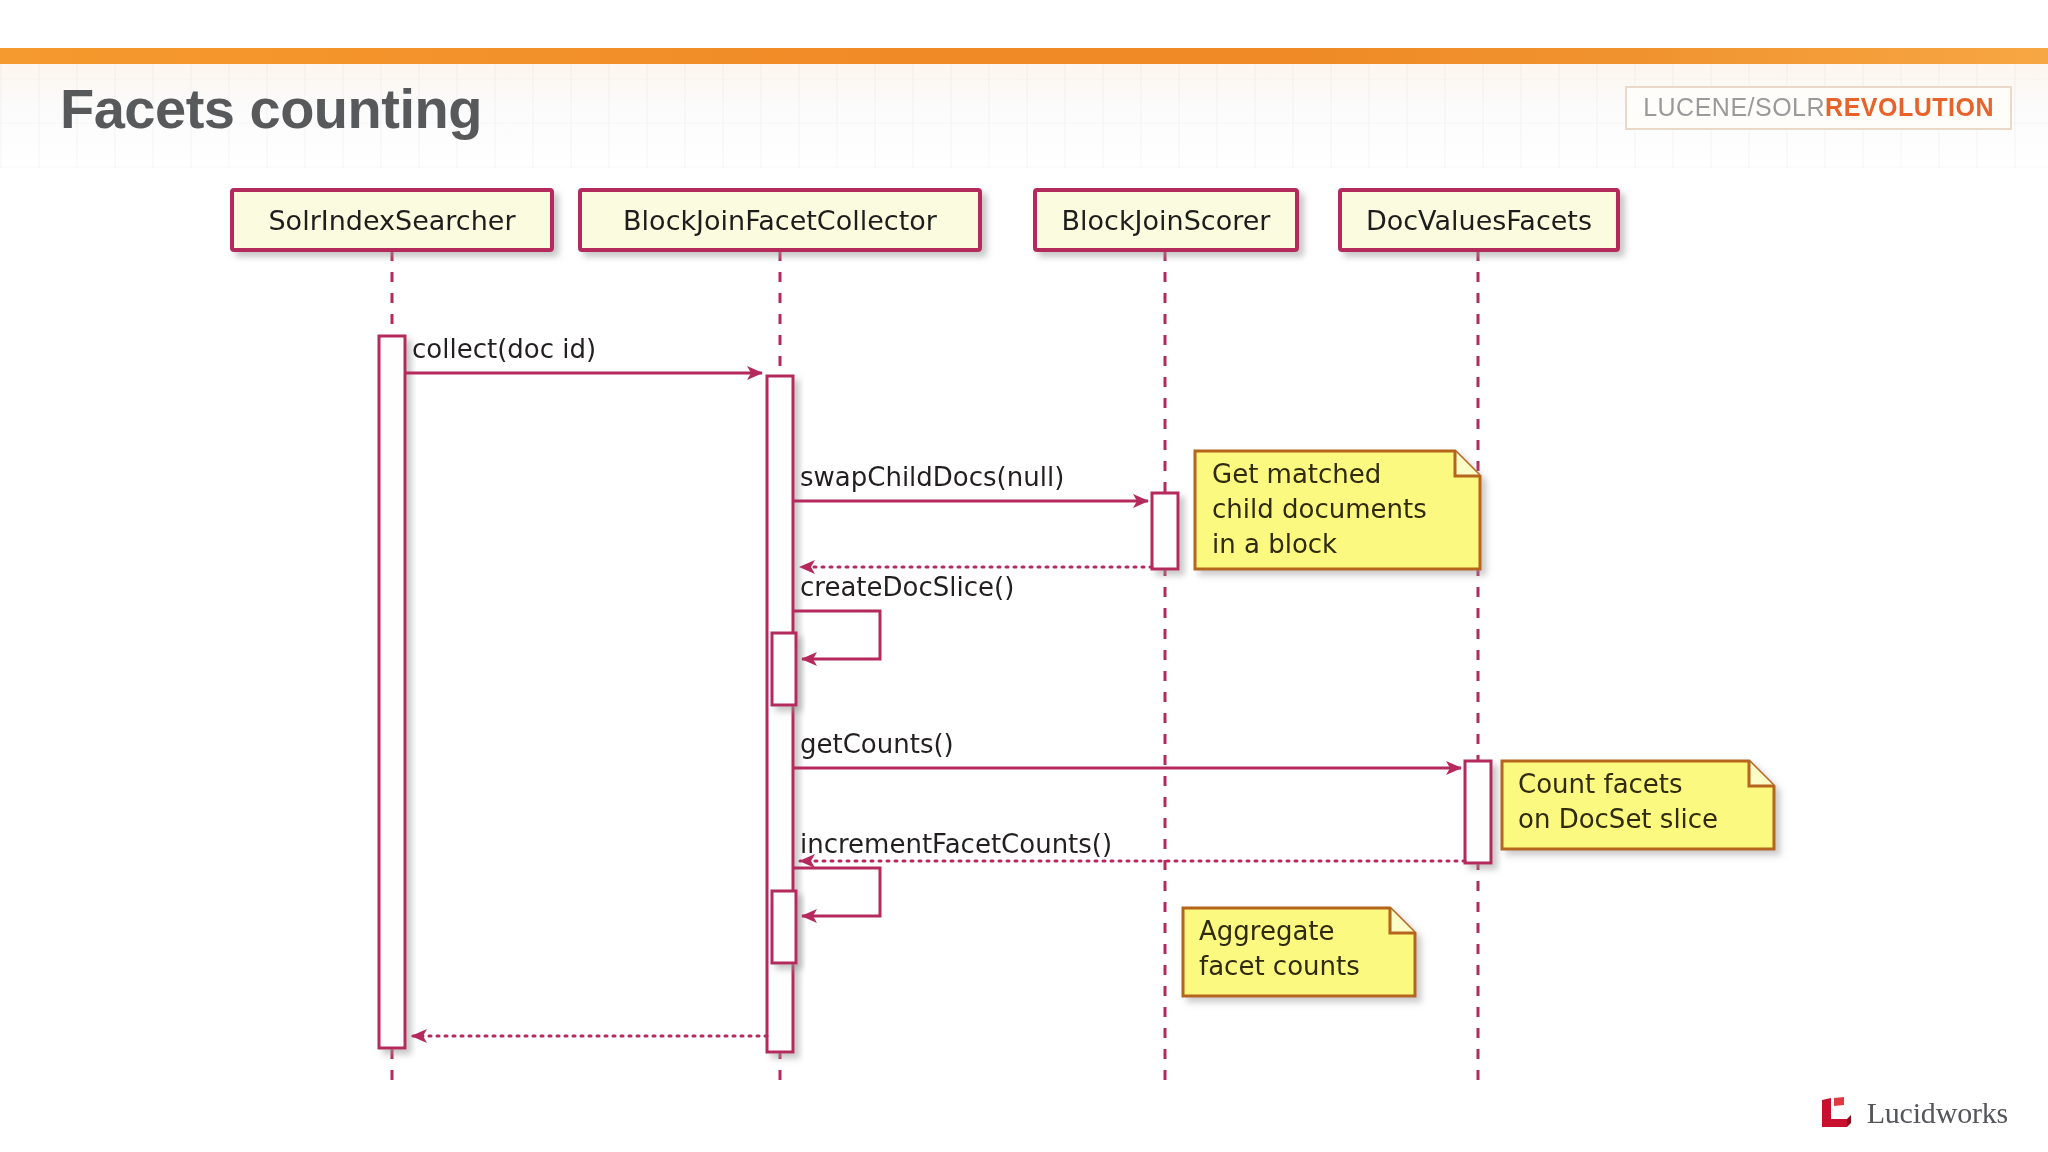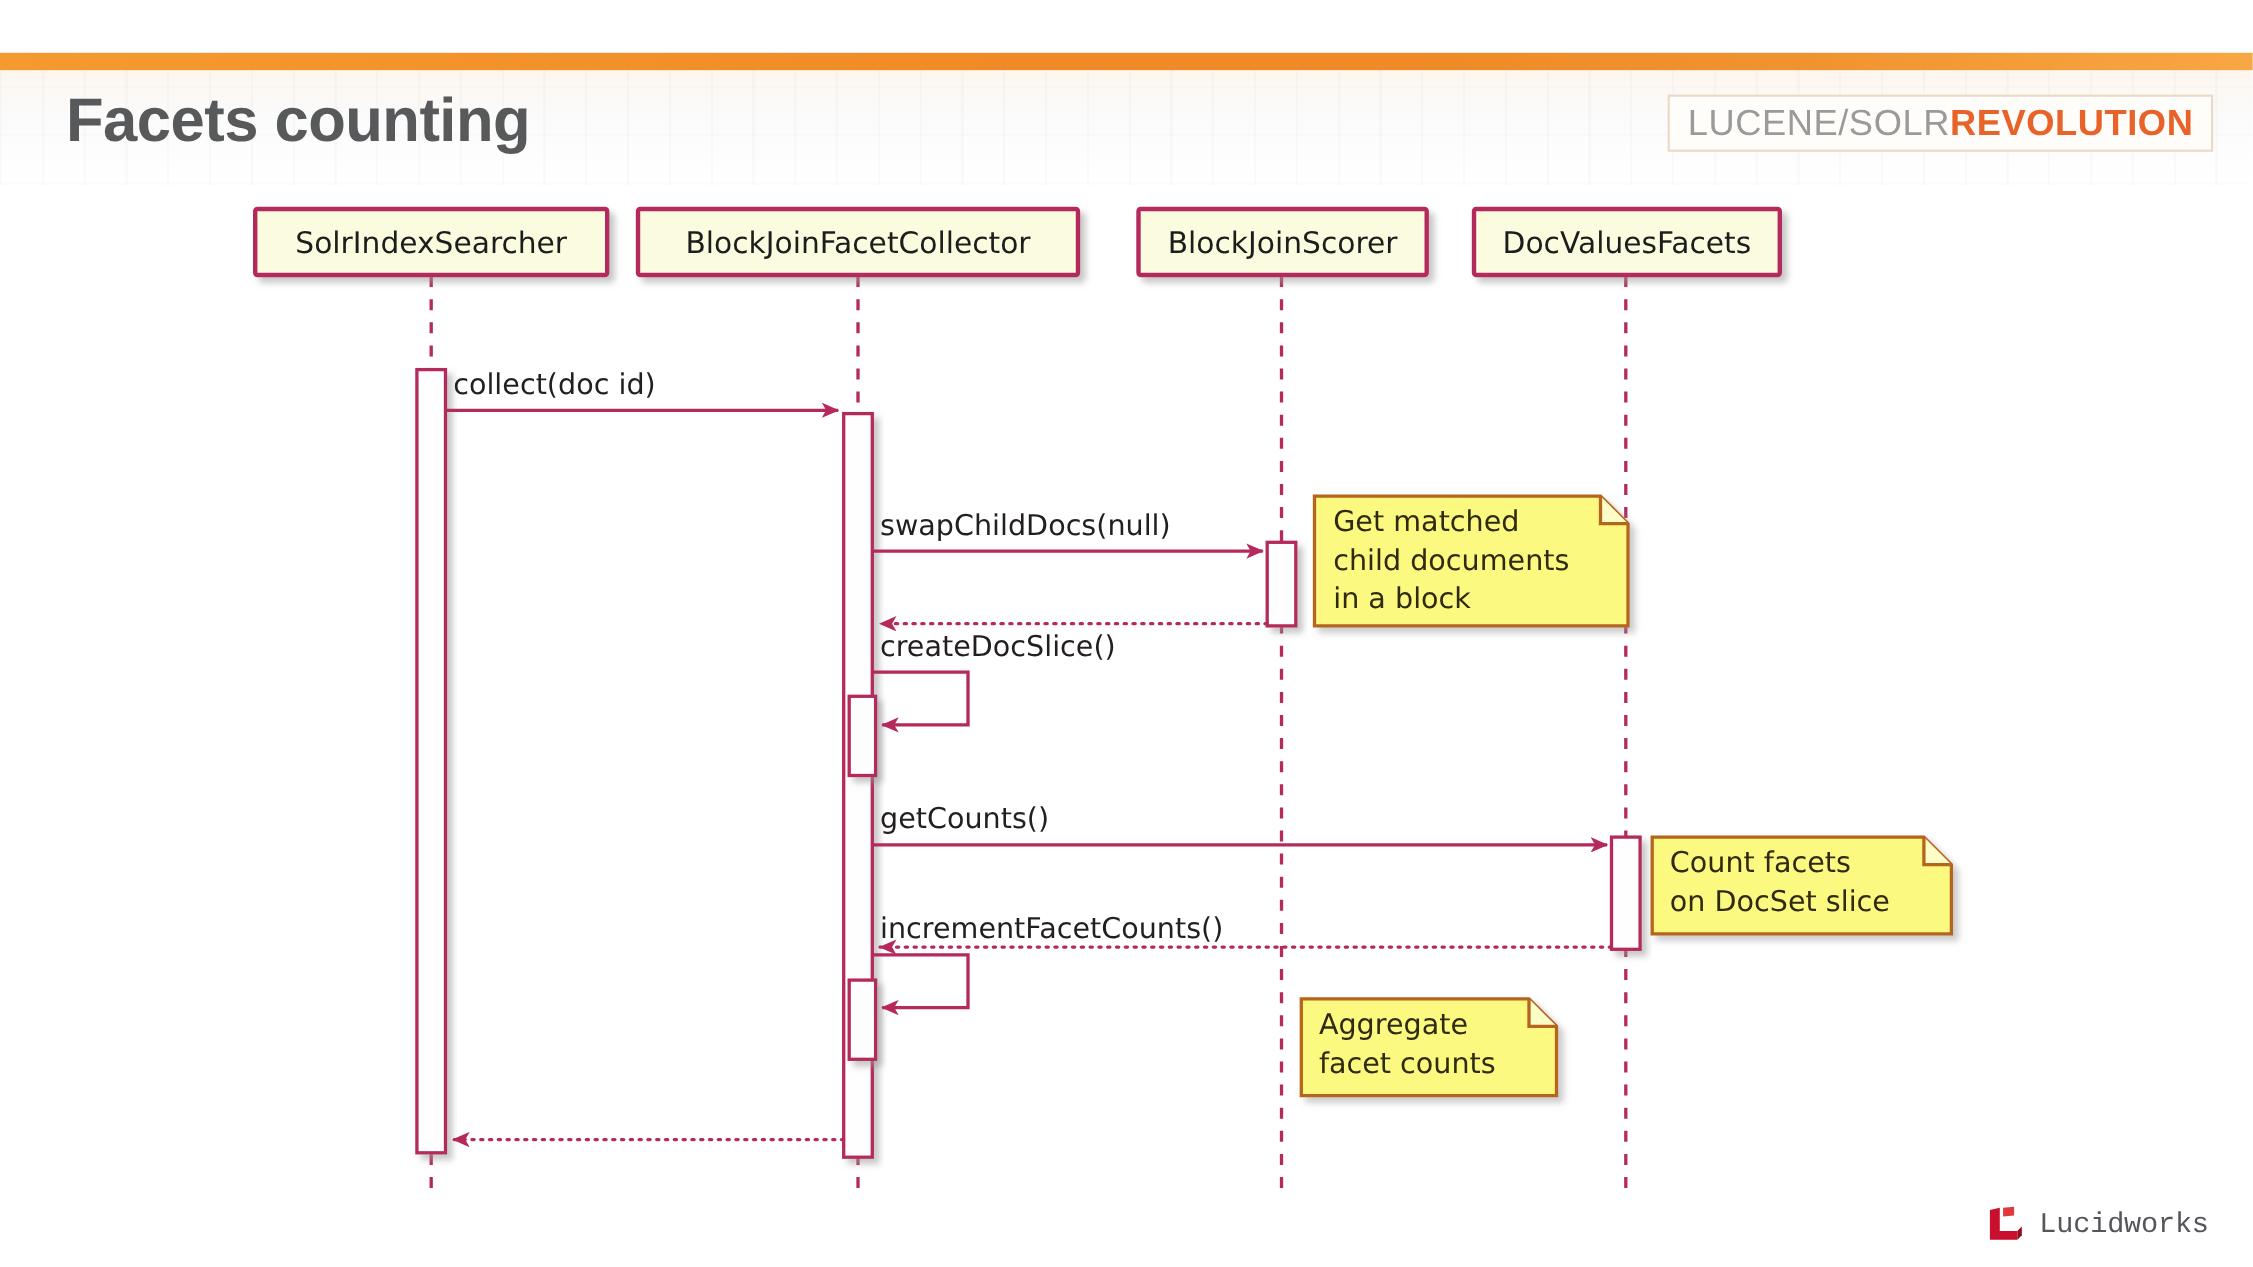--- a/index.html
+++ b/index.html
@@ -62,21 +62,21 @@
 
   
   #conf-logo {
     position: absolute;
     right: 36px;
     top: 38px;
     border: 2px solid #ead9c8;
     background: #fffdfa;
     padding: 7px 16px 8px 16px;
     font-family: "Liberation Sans", sans-serif;
-    font-size: 33px;
+    font-size: 25px;
     white-space: nowrap;
     line-height: 1;
   }
   #conf-logo .lsr-a { color: #9a9a9a; letter-spacing: 0.5px; }
   #conf-logo .lsr-b { color: #e8632a; font-weight: bold; letter-spacing: 0.5px; }
 
   
   #lucidworks {
     position: absolute;
     right: 40px;
@@ -84,22 +84,22 @@
     display: flex;
     align-items: center;
     gap: 13px;
   }
   #lw-mark {
     position: relative;
     width: 34px;
     height: 34px;
   }
   #lw-text {
-    font-family: Liberation Mono, monospace;
-    font-size: 26px;
+    font-family: Liberation Serif, serif;
+    font-size: 30px;
     color: #55565a;
     letter-spacing: -0.2px;
     text-align: right;
   }
 
   
   #diagram {
     position: absolute;
     left: 0;
     top: 120px;

